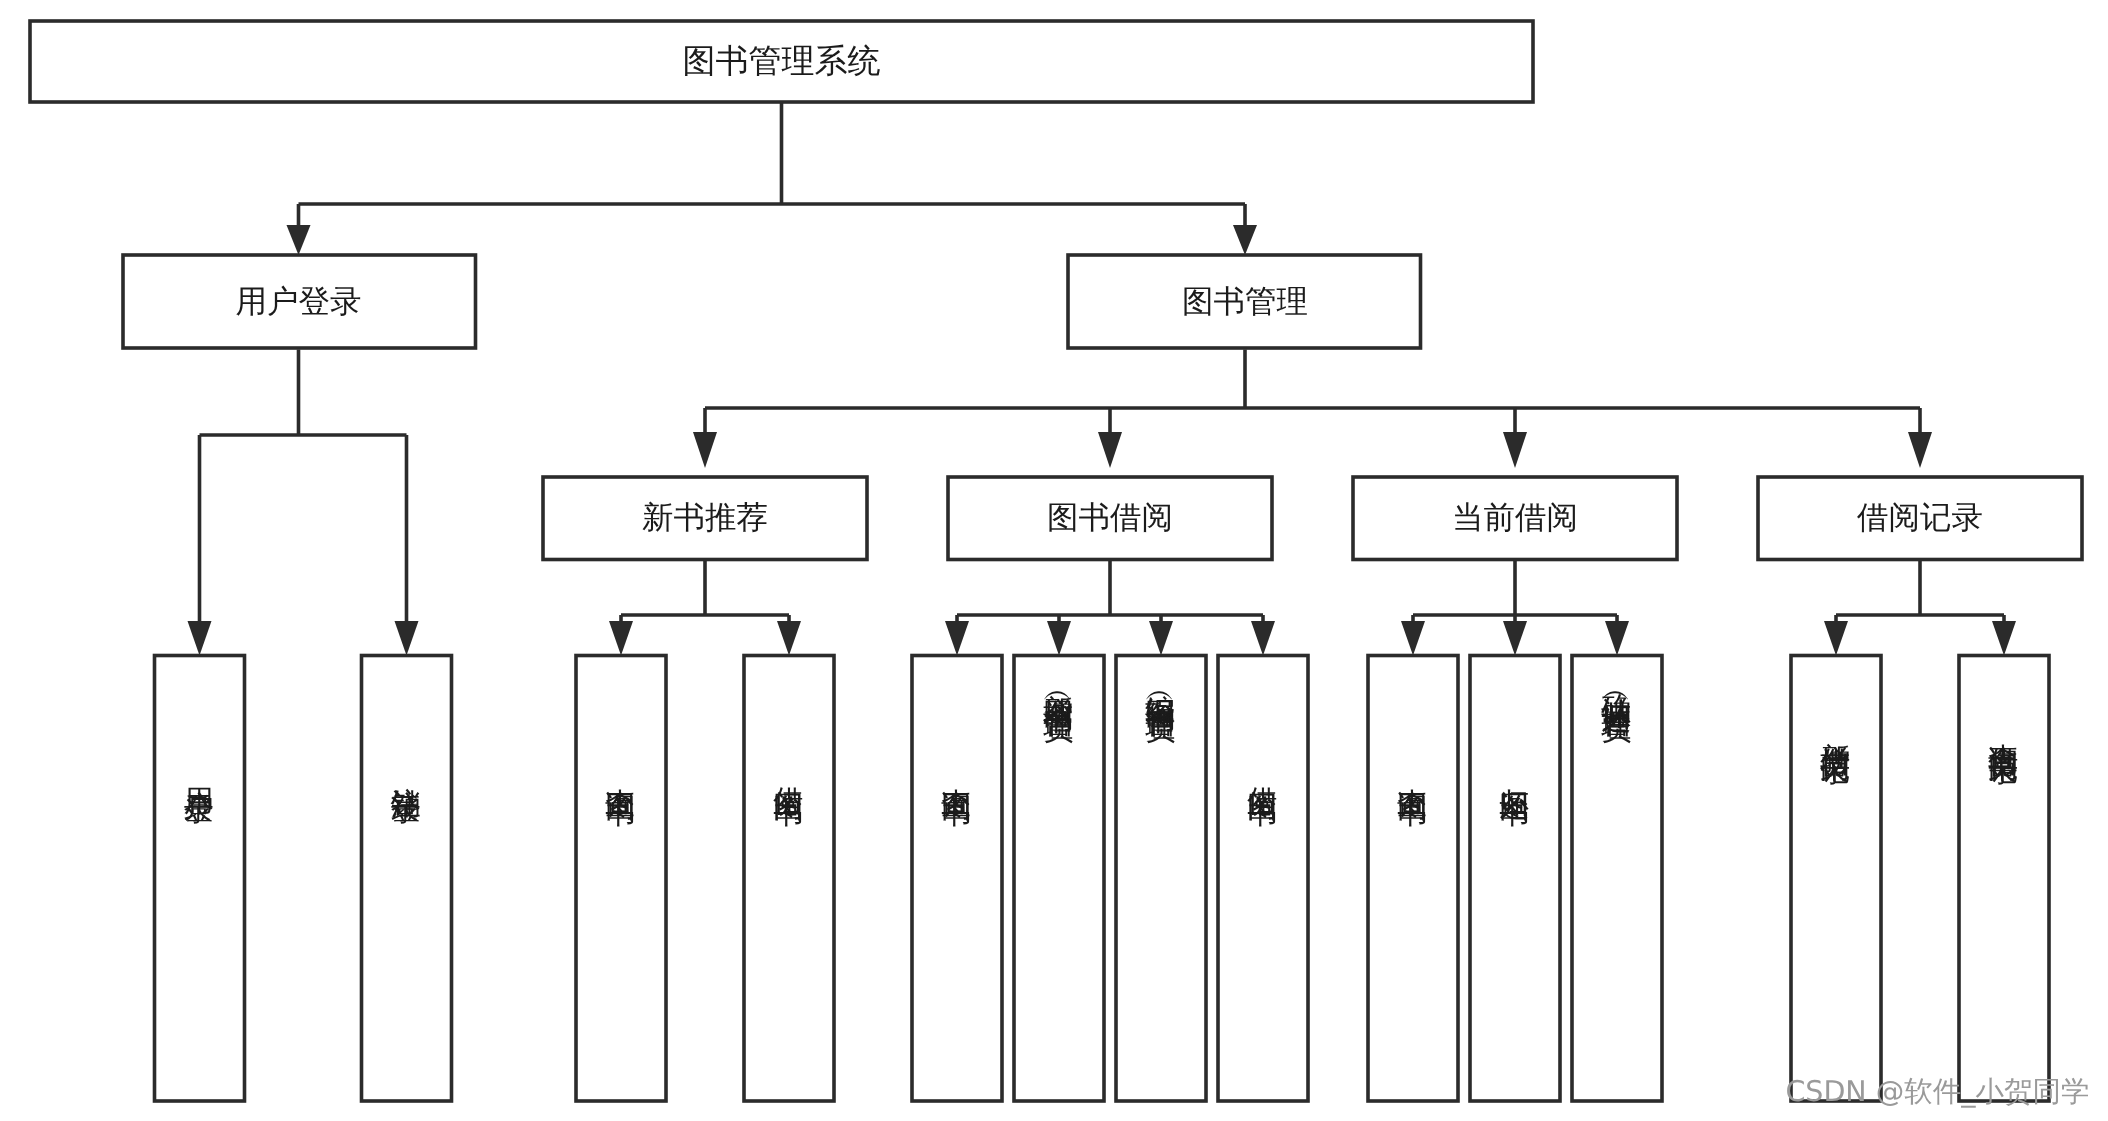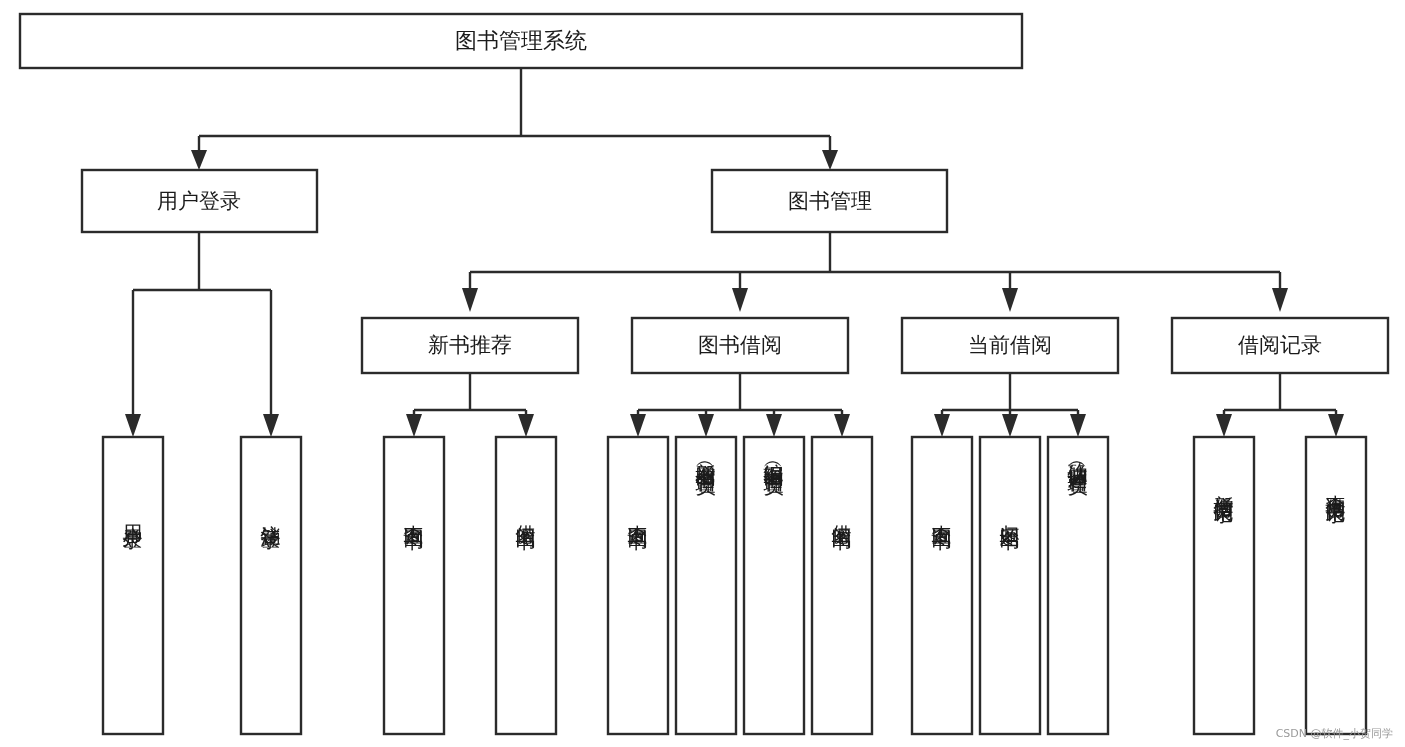--- a/index.html
+++ b/index.html
@@ -68,21 +68,21 @@
     line-height: 1;
     letter-spacing: 2px;
     color: #1b1b1b;
     white-space: nowrap;
   }
   .watermark {
     position: absolute;
     right: 12px;
     bottom: 6px;
     font-family: "DejaVu Sans", "Liberation Sans", sans-serif;
-    font-size: 11px;
+    font-size: 19px;
     color: #9a9a9a;
     white-space: nowrap;
     pointer-events: none;
     margin-top: 48px;
   }
 </style>
 </head>
 <body>
 
 <div id="diagram-root">

